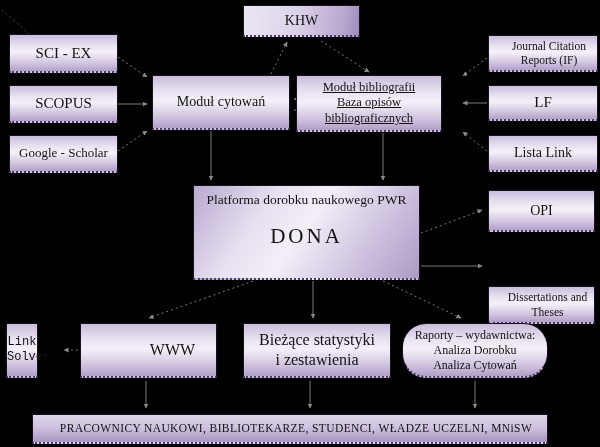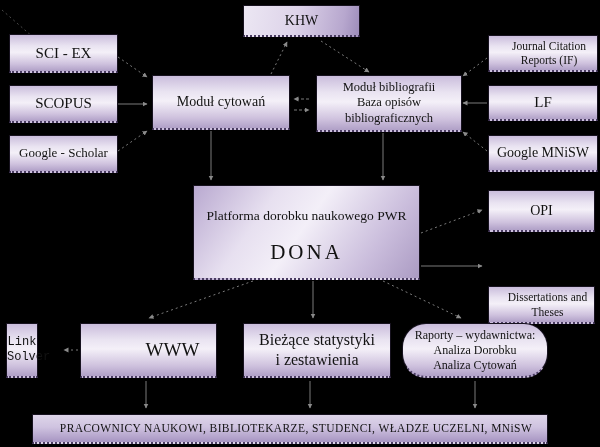--- a/index.html
+++ b/index.html
@@ -74,54 +74,54 @@
   <div class="box big" style="left:9px;top:85px;width:109px;height:38px;">
     <div class="ln">SCOPUS</div>
   </div>
   <div class="box" style="left:9px;top:135px;width:109px;height:38px;font-size:13px;">
     <div class="ln">Google - Scholar</div>
   </div>
 
   <div class="box med" style="left:152px;top:75px;width:138px;height:55px;">
     <div class="ln">Moduł cytowań</div>
   </div>
-  <div class="box sml" style="left:316px;top:75px;width:146px;height:57px;font-size:12.5px;">
+  <div class="box sml" style="left:296px;top:75px;width:146px;height:57px;font-size:12.5px;text-decoration:underline;">
     <div class="ln">Moduł bibliografii</div>
     <div class="ln">Baza opisów</div>
     <div class="ln">bibliograficznych</div>
   </div>
 
   <div class="box xs" style="left:488px;top:35px;width:110px;height:37px;">
     <div class="ln">Journal Citation</div>
     <div class="ln">Reports (IF)</div>
   </div>
   <div class="box big" style="left:488px;top:85px;width:110px;height:36px;">
     <div class="ln">LF</div>
   </div>
   <div class="box med" style="left:488px;top:135px;width:110px;height:37px;">
-    <div class="ln">Google MNiSW</div>
+    <div class="ln">Lista Link</div>
   </div>
   <div class="box med" style="left:488px;top:190px;width:107px;height:42px;">
     <div class="ln">OPI</div>
   </div>
   <div class="box xs" style="left:488px;top:246px;width:107px;height:38px;margin-top:40px;">
     <div class="ln">Dissertations and</div>
     <div class="ln">Theses</div>
   </div>
 
-  <div class="box" id="dona-box" style="left:193px;top:185px;width:227px;height:95px;justify-content:flex-start;padding-top:20px;">
+  <div class="box" id="dona-box" style="left:193px;top:185px;width:227px;height:95px;justify-content:flex-start;padding-top:4px;">
     <div class="ln" id="dona-sub">Platforma dorobku naukowego PWR</div>
     <div class="ln" id="dona-title">DONA</div>
   </div>
 
   <div class="box sml" style="left:6px;top:323px;width:32px;height:55px;font-family:Liberation Mono, monospace;">
     <div class="ln">Link</div>
     <div class="ln">Solver</div>
   </div>
-  <div class="box" style="left:80px;top:323px;width:137px;height:55px;font-size:19px;padding-left:48px;">
+  <div class="box" style="left:80px;top:323px;width:137px;height:55px;font-size:16px;padding-left:48px;">
     <div class="ln">WWW</div>
   </div>
   <div class="box" style="left:243px;top:323px;width:148px;height:55px;font-size:16px;">
     <div class="ln">Bieżące statystyki</div>
     <div class="ln">i zestawienia</div>
   </div>
   <div class="box sml" style="left:402px;top:323px;width:146px;height:55px;border-radius:24px;">
     <div class="ln">Raporty – wydawnictwa:</div>
     <div class="ln">Analiza Dorobku</div>
     <div class="ln">Analiza Cytowań</div>

